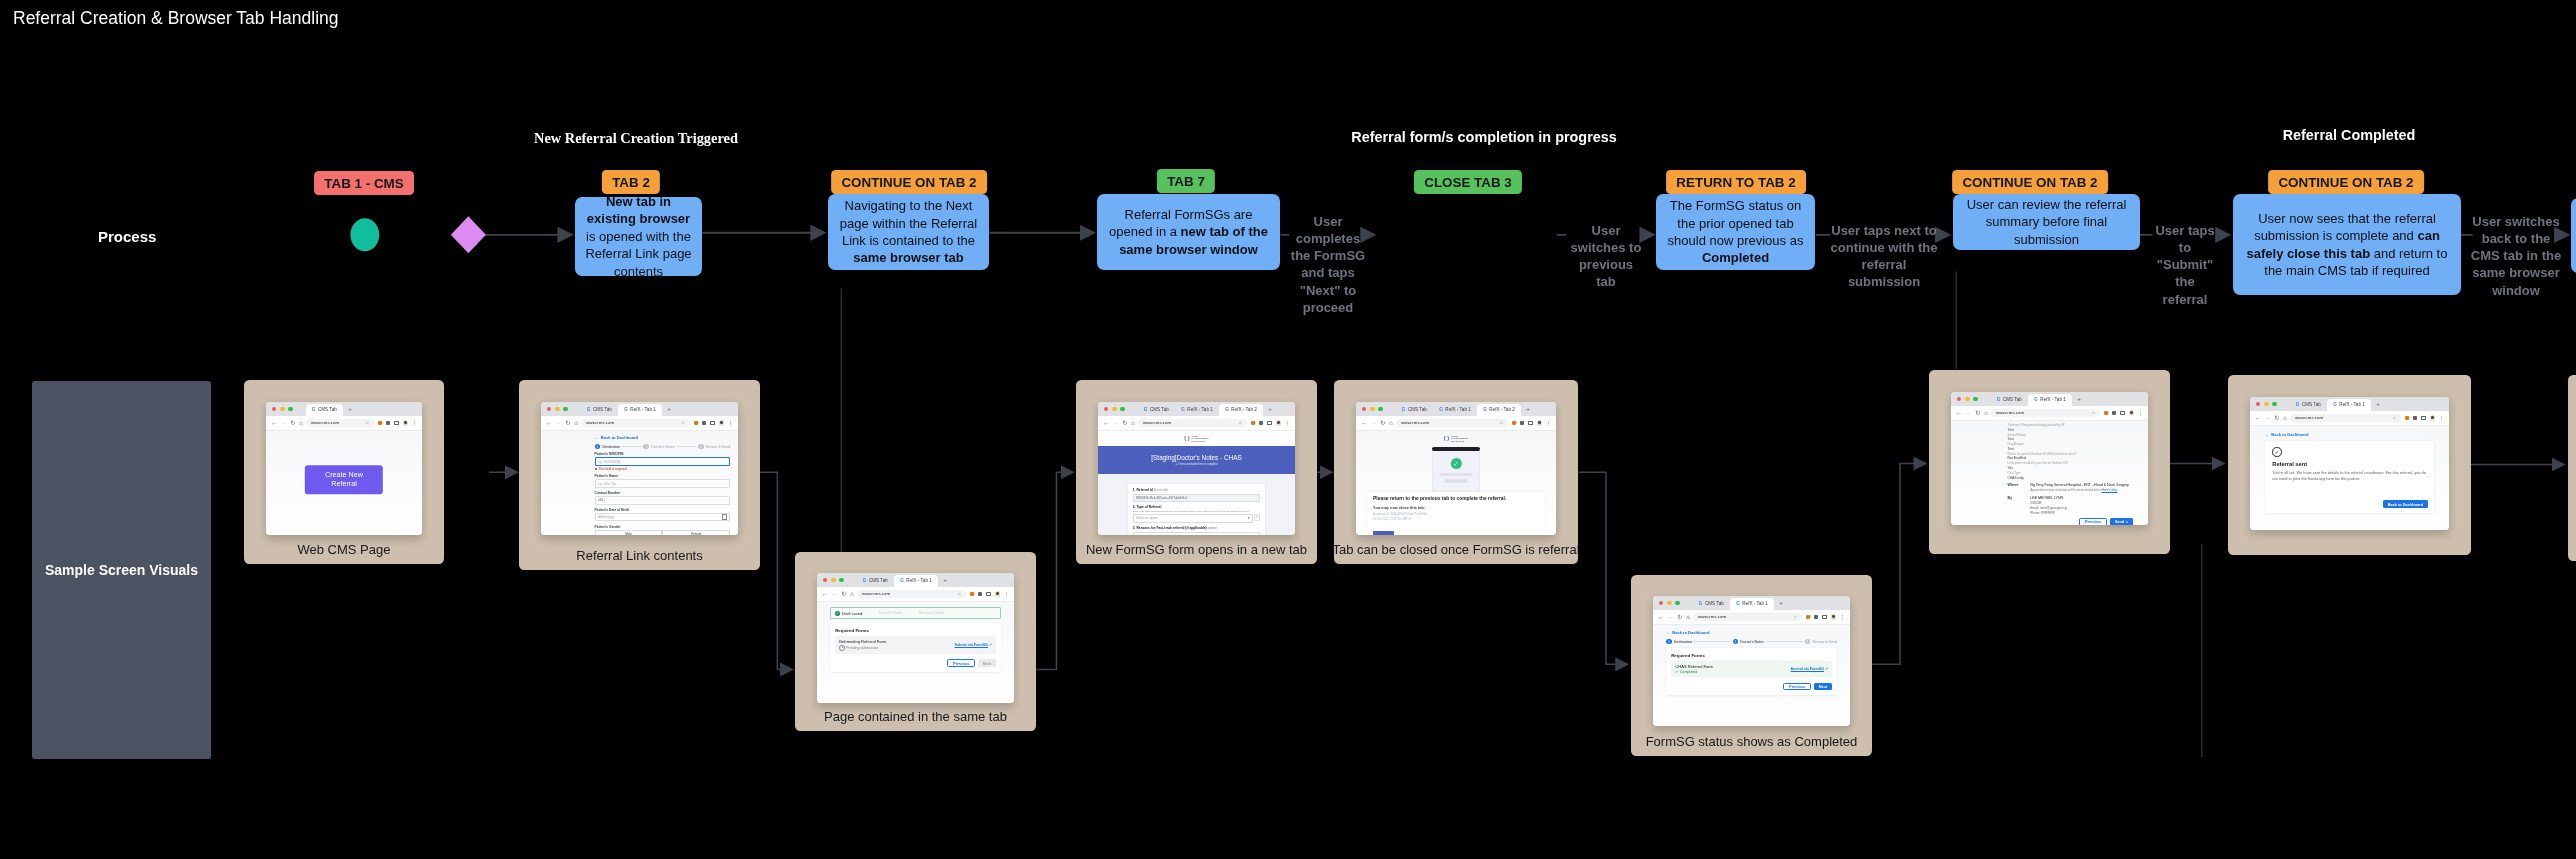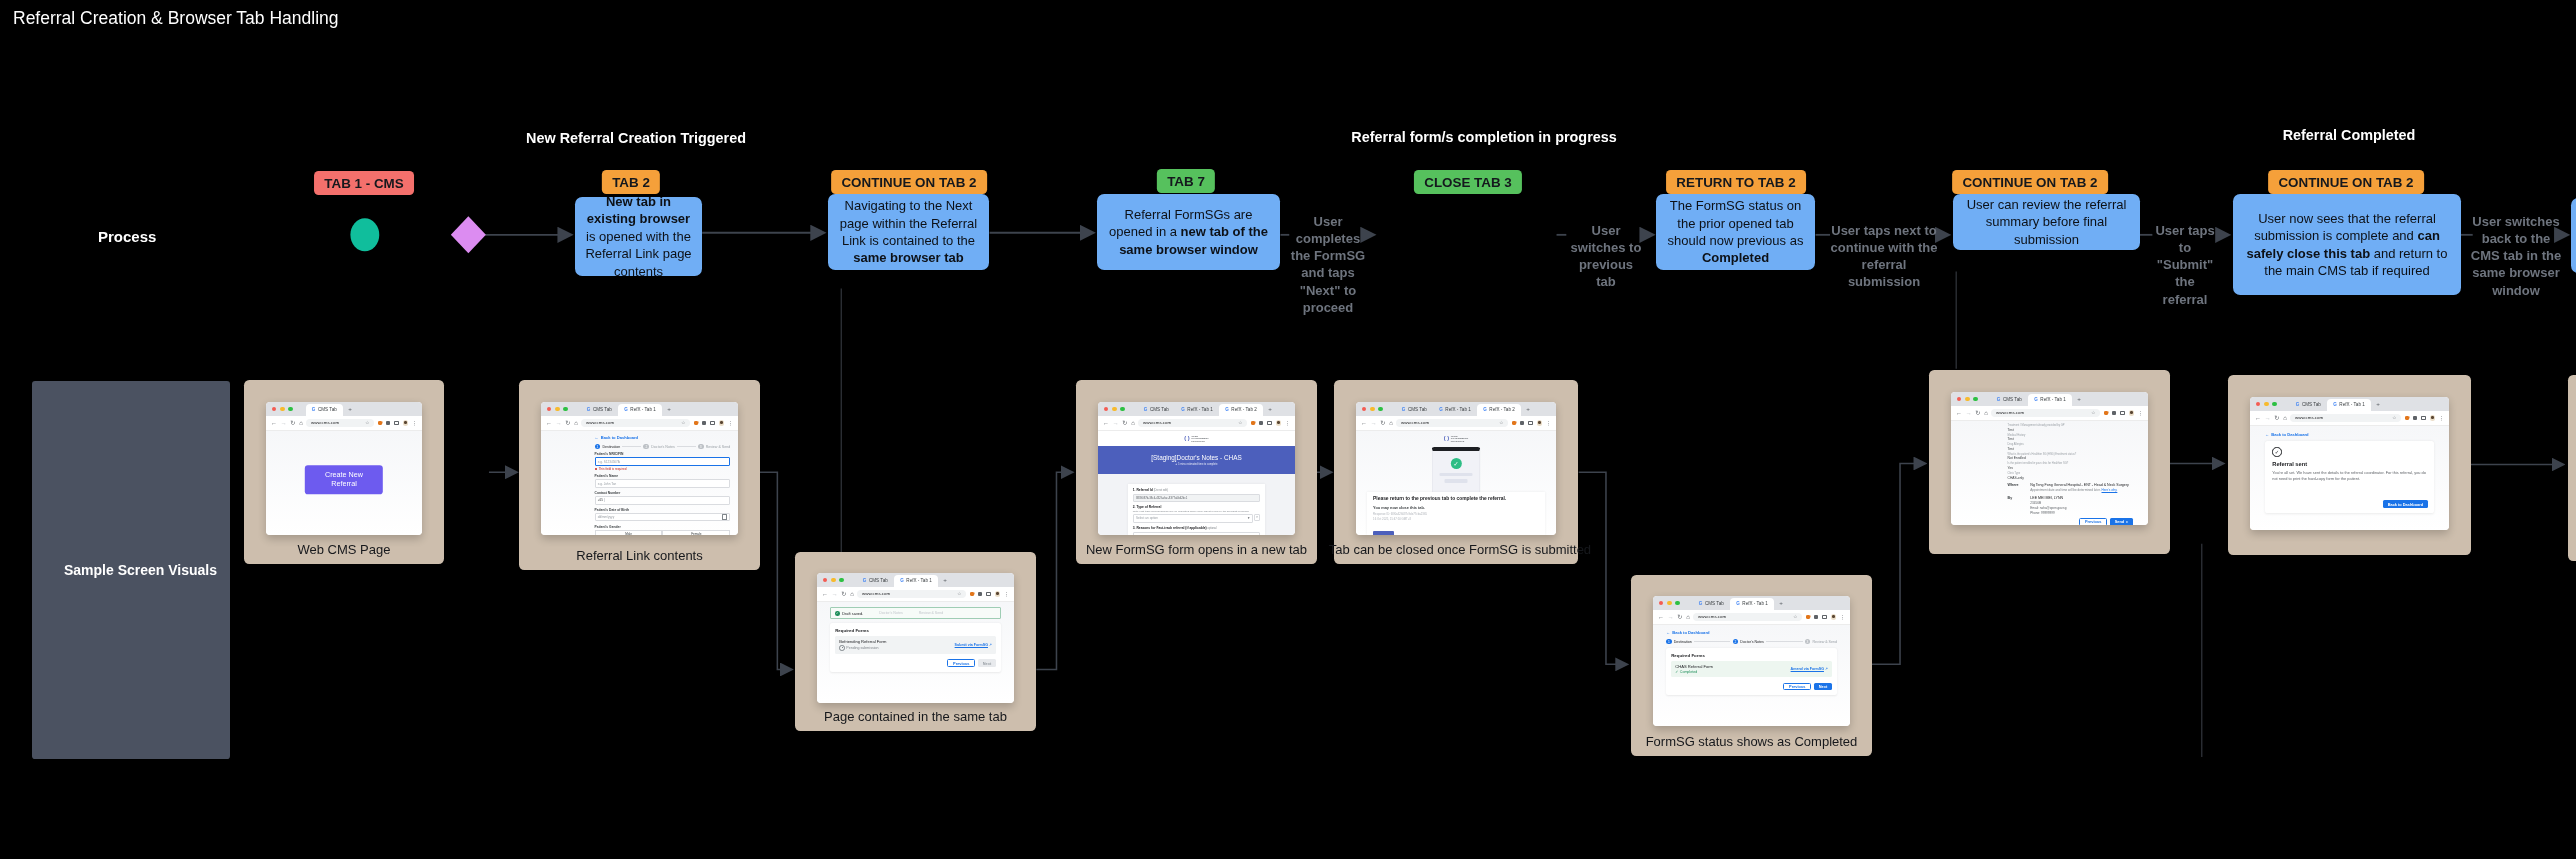--- a/index.html
+++ b/index.html
@@ -172,21 +172,21 @@
       <line x1="3797" y1="527" x2="3797" y2="716"></line>
       <line x1="4274" y1="1056" x2="4274" y2="1470"></line>
     </g>
     <ellipse cx="707" cy="456" rx="28" ry="32" fill="#10BE9C"></ellipse>
     <polygon points="908,420 942,456 908,492 874,456" fill="#DC8CF1"></polygon>
   </svg>
 
   <div class="title">Referral Creation &amp; Browser Tab Handling</div>
   <div class="rowlabel" style="left:98px;top:228px;">Process</div>
 
-  <div class="ghead" style="left:636px;top:130px;">New Referral Creation Triggered</div>
+  <div class="ghead" style="left:636px;top:130px;font-family:Liberation Serif, serif;">New Referral Creation Triggered</div>
   <div class="ghead" style="left:1484px;top:129px;">Referral form/s completion in progress</div>
   <div class="ghead" style="left:2349px;top:127px;">Referral Completed</div>
 
   <div class="tagchip tag-red" style="left:364px;top:171px;">TAB 1 - CMS</div>
   <div class="tagchip tag-orange" style="left:631px;top:170px;">TAB 2</div>
   <div class="tagchip tag-orange" style="left:909px;top:170px;">CONTINUE ON TAB 2</div>
   <div class="tagchip tag-green" style="left:1186px;top:169px;">TAB 7</div>
   <div class="tagchip tag-green" style="left:1468px;top:170px;">CLOSE TAB 3</div>
   <div class="tagchip tag-orange" style="left:1736px;top:170px;">RETURN TO TAB 2</div>
   <div class="tagchip tag-orange" style="left:2030px;top:170px;">CONTINUE ON TAB 2</div>
@@ -213,21 +213,21 @@
   <div class="pbox" style="left:2571px;top:198px;width:221px;height:75px;">
     
   </div>
 
   <div class="elabel" style="left:1328px;top:213px;width:77px;">User completes the FormSG and taps "Next" to proceed</div>
   <div class="elabel" style="left:1606px;top:222px;width:72px;">User switches to previous tab</div>
   <div class="elabel" style="left:1884px;top:222px;width:108px;">User taps next to continue with the referral submission</div>
   <div class="elabel" style="left:2185px;top:222px;width:67px;">User taps to "Submit" the referral</div>
   <div class="elabel" style="left:2516px;top:213px;width:95px;">User switches back to the CMS tab in the same browser window</div>
 
-  <div class="panel-dark" style="left:32px;top:381px;width:179px;height:378px;padding-left:19px;">
+  <div class="panel-dark" style="left:32px;top:381px;width:179px;height:378px;">
     <span>Sample Screen Visuals</span>
   </div>
 
   <div class="card" style="left:244px;top:380px;width:200px;height:184px;">
     <div class="bwin">
       <div class="tabstrip">
         <span class="lights">
             <i class="lt r"></i>
             <i class="lt y"></i>
             <i class="lt g"></i>
@@ -525,21 +525,21 @@
         </div>
         <div class="donecard">
           <div class="donetitle">Please return to the previous tab to complete the referral.</div>
           <div class="donesub">You may now close this tab.</div>
           <div class="donemeta">Response ID: 68f0a326087c9de77cba2365</div>
           <div class="donemeta">16 Oct 2025, 15:47:50 GMT+8</div>
           <div class="donebtn"></div>
         </div>
       </div>
     </div>
-    <div class="caption nowrap">Tab can be closed once FormSG is submitted</div>
+    <div class="caption nowrap">Tab can be closed once FormSG is referral</div>
   </div>
 
   <div class="card" style="left:1631px;top:575px;width:241px;height:181px;">
     <div class="bwin" style="top:20.6px;height:130px;">
       <div class="tabstrip">
         <span class="lights">
             <i class="lt r"></i>
             <i class="lt y"></i>
             <i class="lt g"></i>
           </span>

